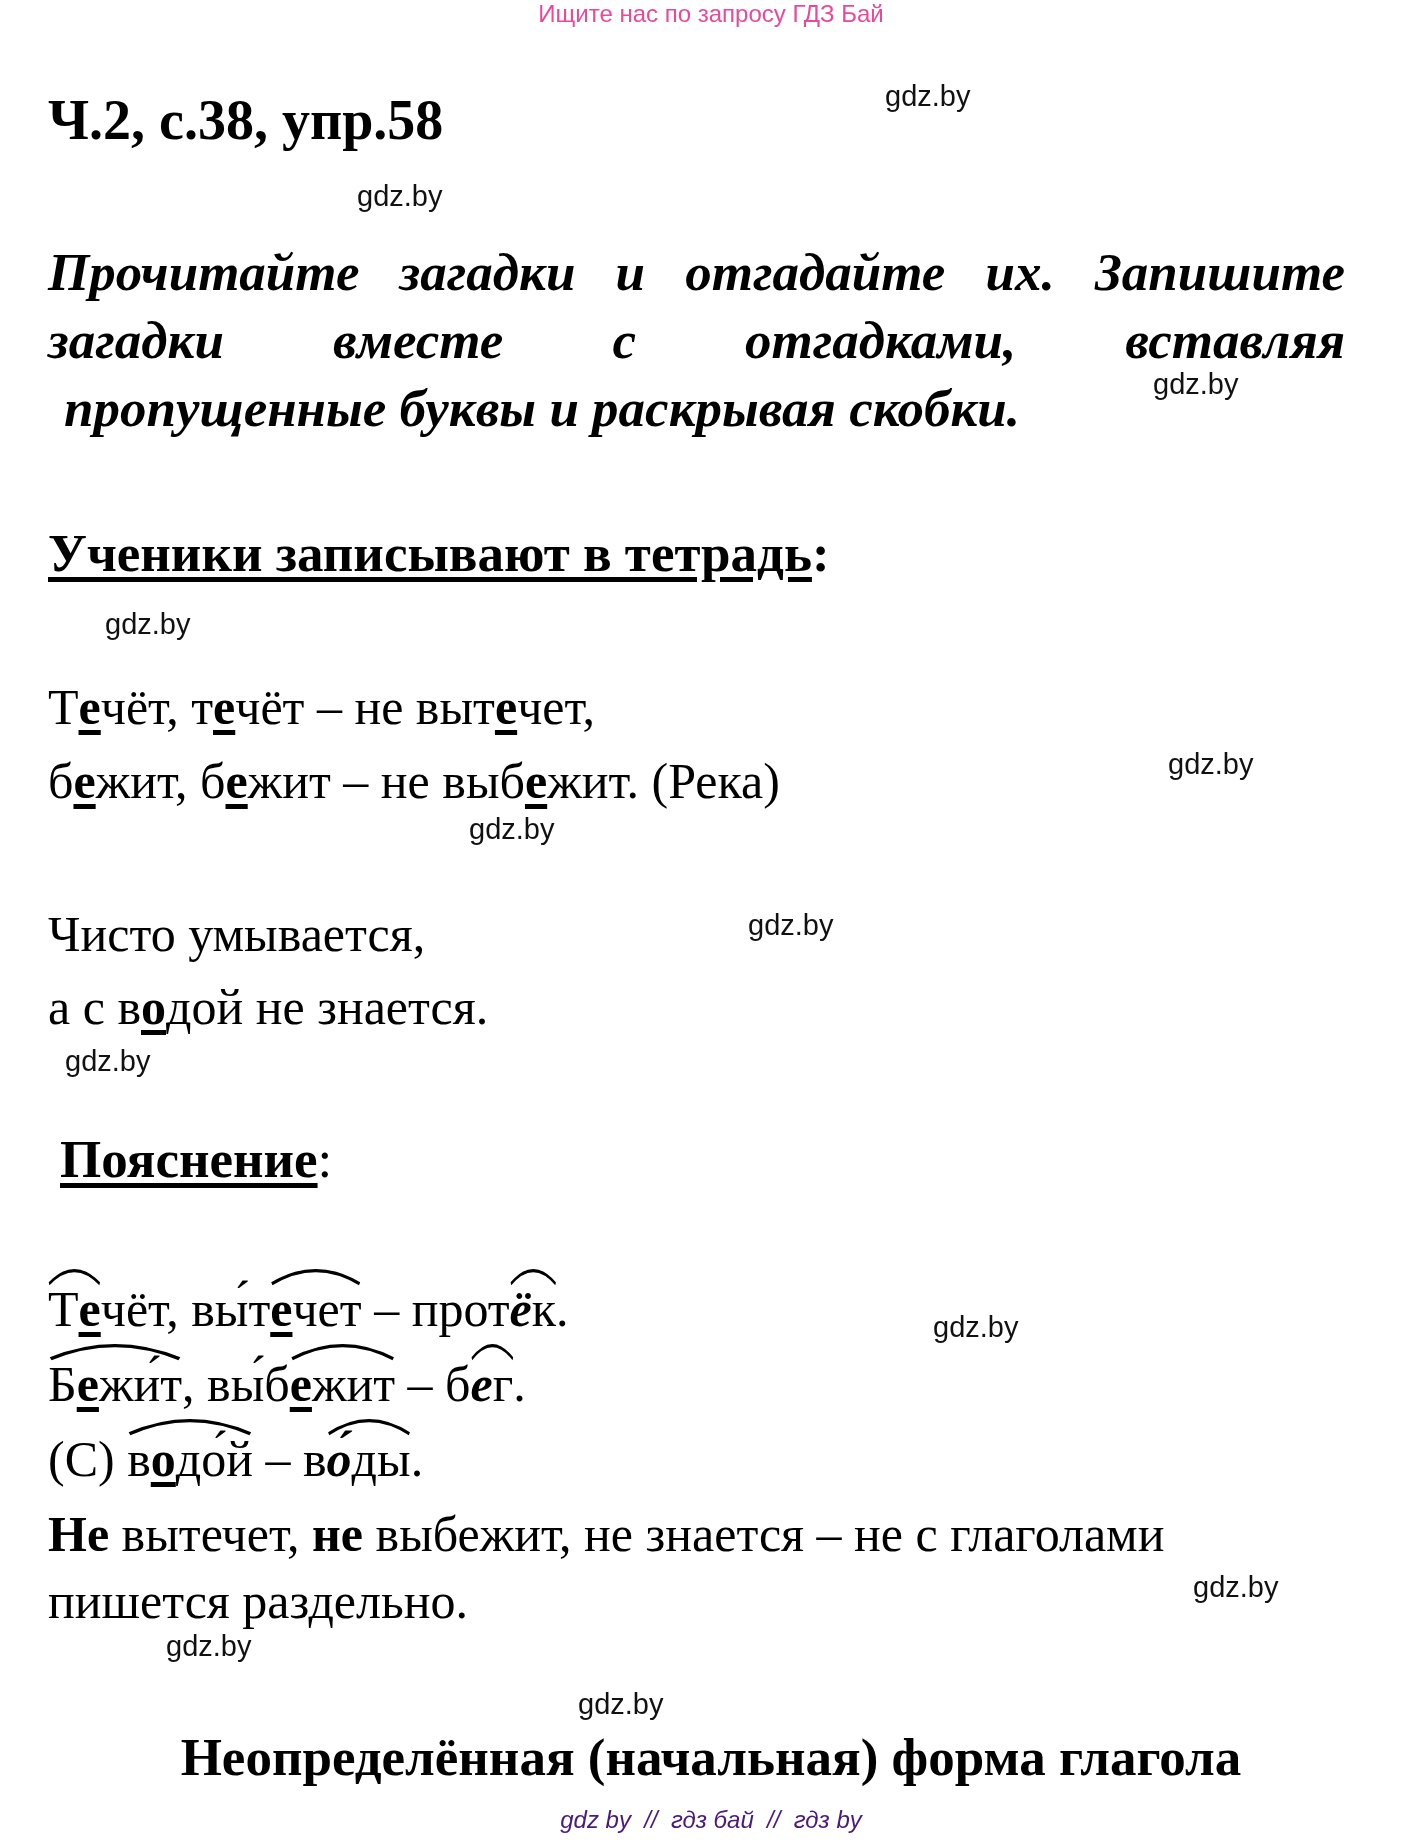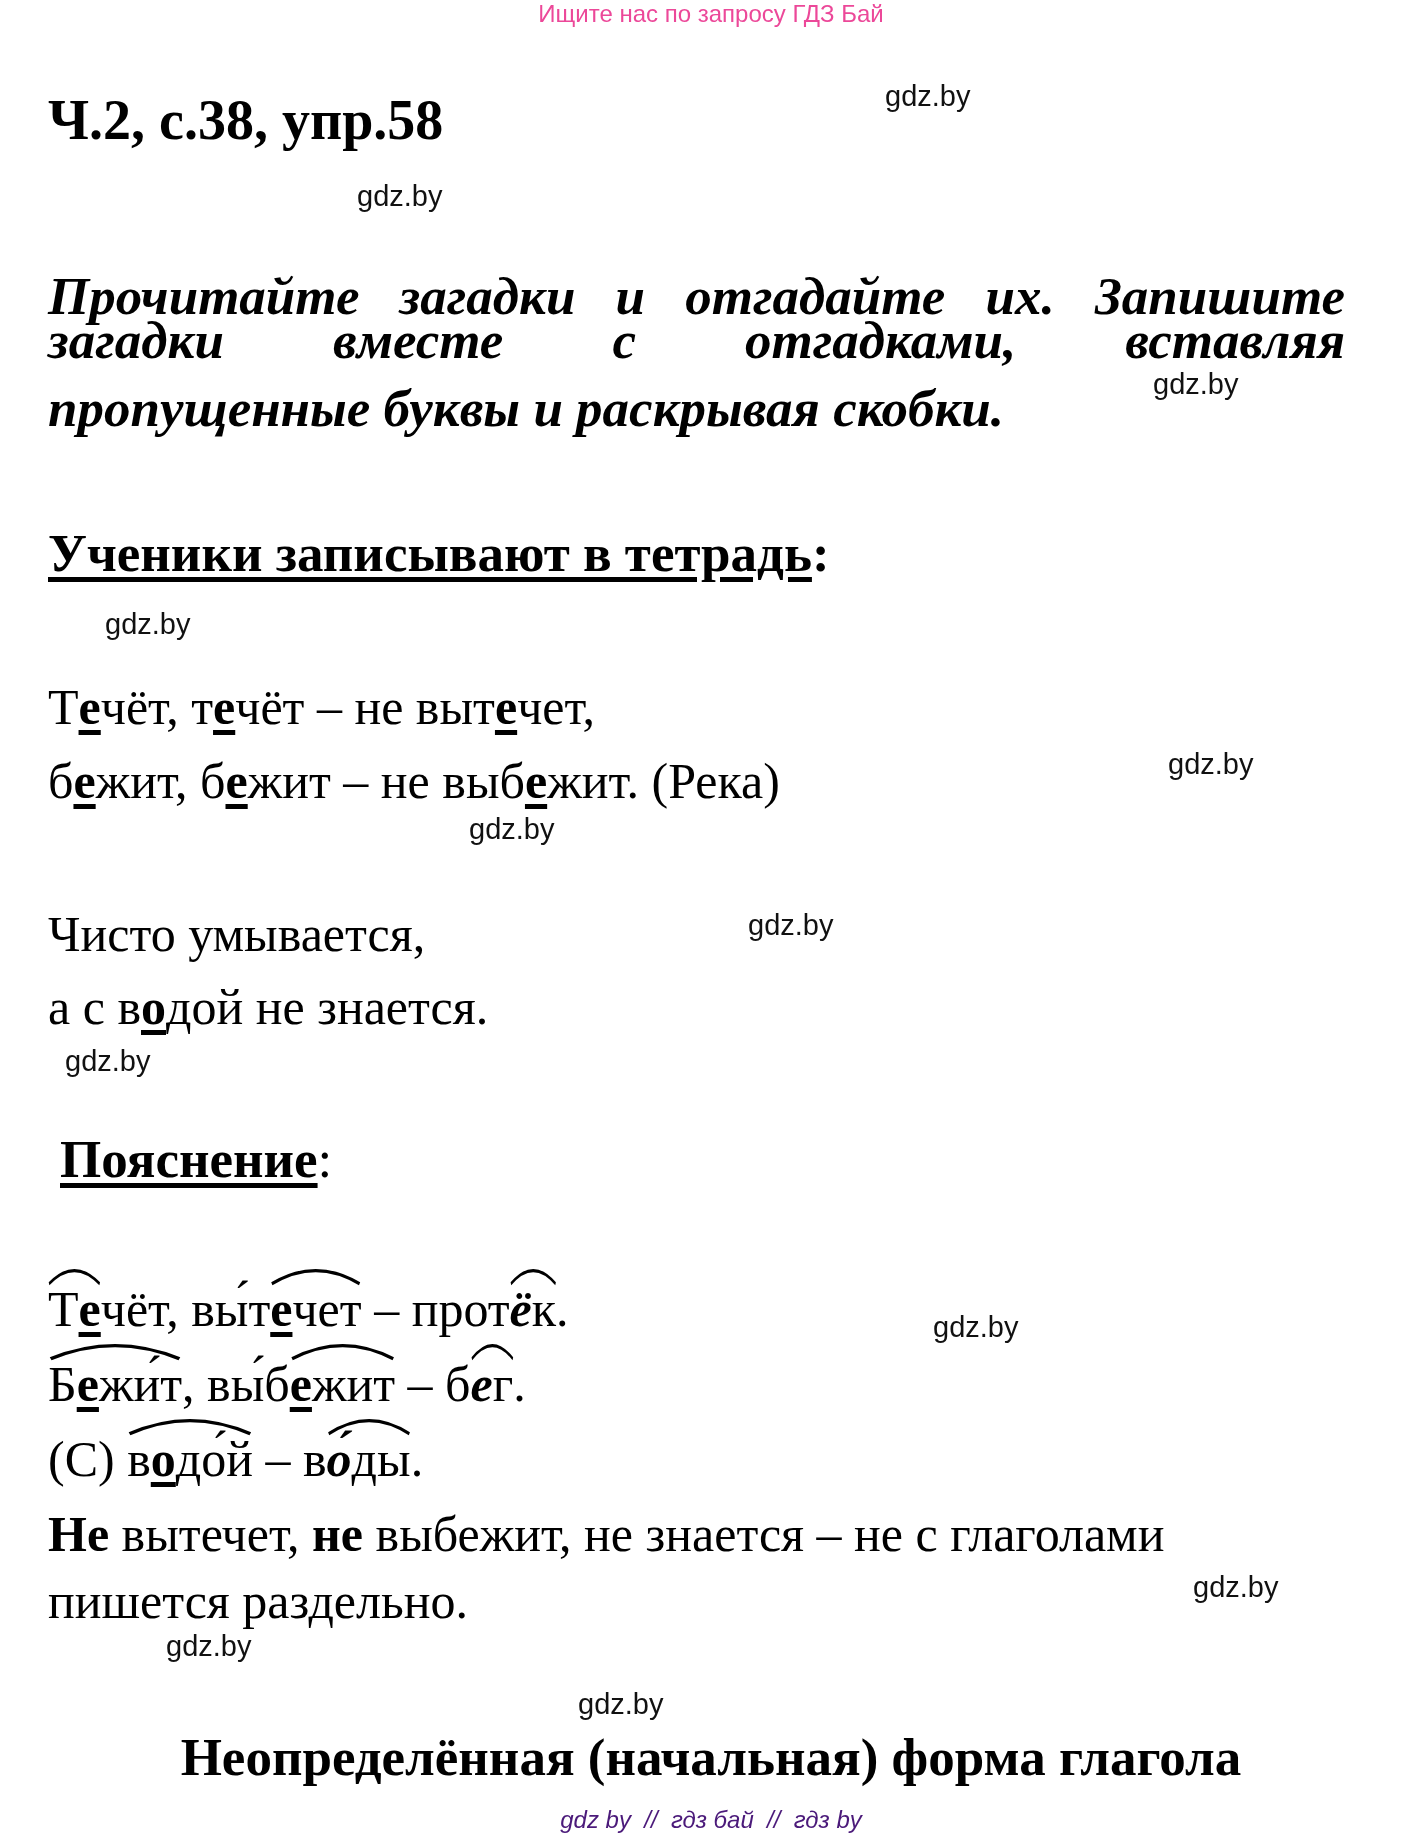--- a/index.html
+++ b/index.html
@@ -20,23 +20,23 @@
   .footer-h{left:0;width:1422px;text-align:center;top:1725px;font-size:53px;font-weight:bold;line-height:64px;}
   .footer{left:0;width:1422px;text-align:center;top:1805px;font-family:"Liberation Sans",sans-serif;font-size:24px;color:#4b1a7a;line-height:30px;font-style:italic;}
 </style>
 </head>
 <body>
 
 <div class="abs banner" style="top:0;">Ищите нас по запросу ГДЗ Бай</div>
 
 <div class="abs title">Ч.2, с.38, упр.58</div>
 
-<div class="abs instr justify" style="top:238px;margin-top:24px;">Прочитайте загадки и отгадайте их. Запишите</div>
+<div class="abs instr justify" style="top:238px;">Прочитайте загадки и отгадайте их. Запишите</div>
 <div class="abs instr justify" style="top:306px;">загадки вместе с отгадками, вставляя</div>
-<div class="abs instr" style="top:374px;">пропущенные буквы и раскрывая скобки.</div>
+<div class="abs instr" style="top:374px;margin-left:16px;">пропущенные буквы и раскрывая скобки.</div>
 
 <div class="abs heading-u" style="left:48px;top:522px;">
   <span class="u">Ученики записывают в тетрадь</span><span>:</span>
 </div>
 
 <div class="abs line" style="top:676px;"><span>Т</span><span class="bu">е</span><span>чёт, т</span><span class="bu">е</span><span>чёт – не выт</span><span class="bu">е</span><span>чет,</span></div>
 <div class="abs line" style="top:750px;"><span>б</span><span class="bu">е</span><span>жит, б</span><span class="bu">е</span><span>жит – не выб</span><span class="bu">е</span><span>жит. (Река)</span></div>
 
 <div class="abs line" style="top:903px;"><span>Чисто умывается,</span></div>
 <div class="abs line" style="top:976px;"><span>а с в</span><span class="bu">о</span><span>дой не знается.</span></div>

